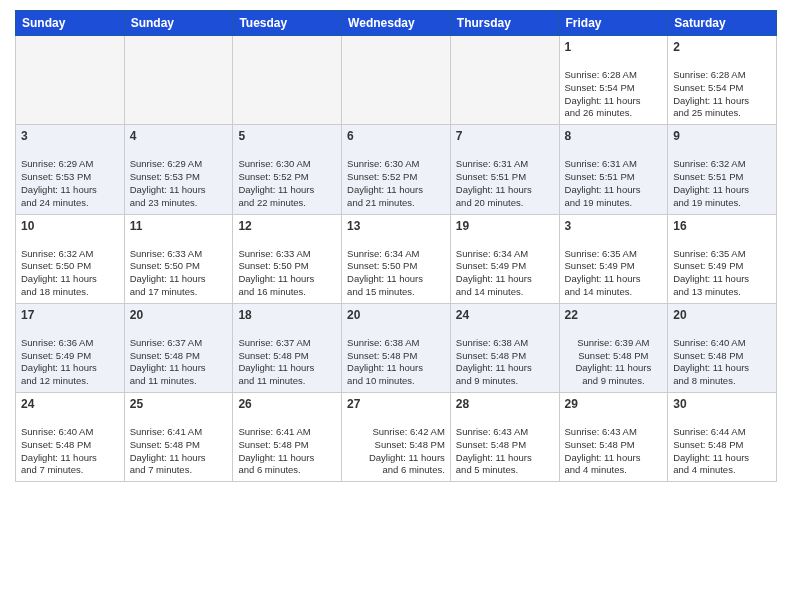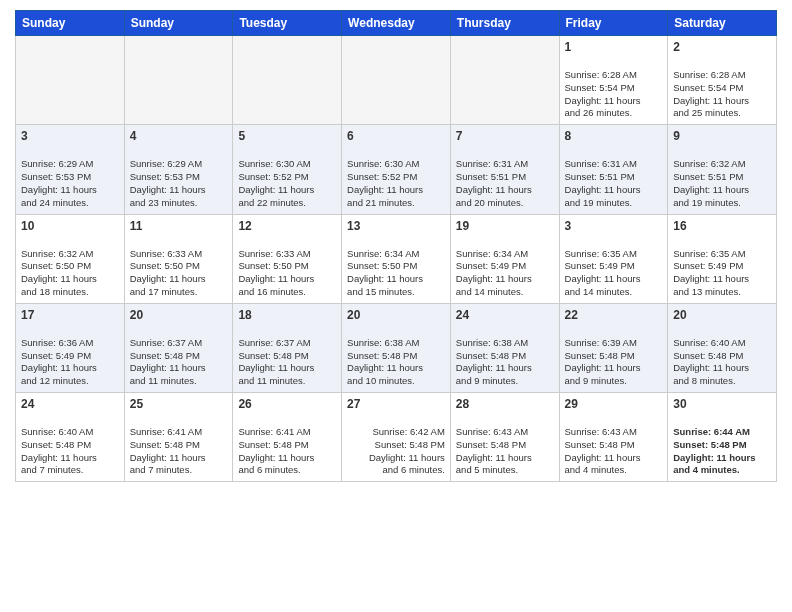--- a/index.html
+++ b/index.html
@@ -267,21 +267,21 @@
           </td>
           <td class="shaded">
             <span class="day-num">24</span>
             <div class="day-info" style="white-space: pre-line;">Sunrise: 6:38 AM
 Sunset: 5:48 PM
 Daylight: 11 hours
 and 9 minutes.</div>
           </td>
           <td class="shaded">
             <span class="day-num">22</span>
-            <div class="day-info" style="white-space: pre-line;">Sunrise: 6:39 AM
+            <div class="day-info" style="white-space: pre-line; text-align: center;">Sunrise: 6:39 AM
 Sunset: 5:48 PM
 Daylight: 11 hours
 and 9 minutes.</div>
           </td>
           <td class="shaded">
             <span class="day-num">20</span>
             <div class="day-info" style="white-space: pre-line;">Sunrise: 6:40 AM
 Sunset: 5:48 PM
 Daylight: 11 hours
 and 8 minutes.</div>
@@ -325,21 +325,21 @@
           </td>
           <td>
             <span class="day-num">29</span>
             <div class="day-info" style="white-space: pre-line;">Sunrise: 6:43 AM
 Sunset: 5:48 PM
 Daylight: 11 hours
 and 4 minutes.</div>
           </td>
           <td>
             <span class="day-num">30</span>
-            <div class="day-info" style="white-space: pre-line; font-weight: bold;">Sunrise: 6:44 AM
+            <div class="day-info" style="white-space: pre-line;">Sunrise: 6:44 AM
 Sunset: 5:48 PM
 Daylight: 11 hours
 and 4 minutes.</div>
           </td>
         </tr>
       </tbody>
   </table>
 </div>
 
 </body></html>

